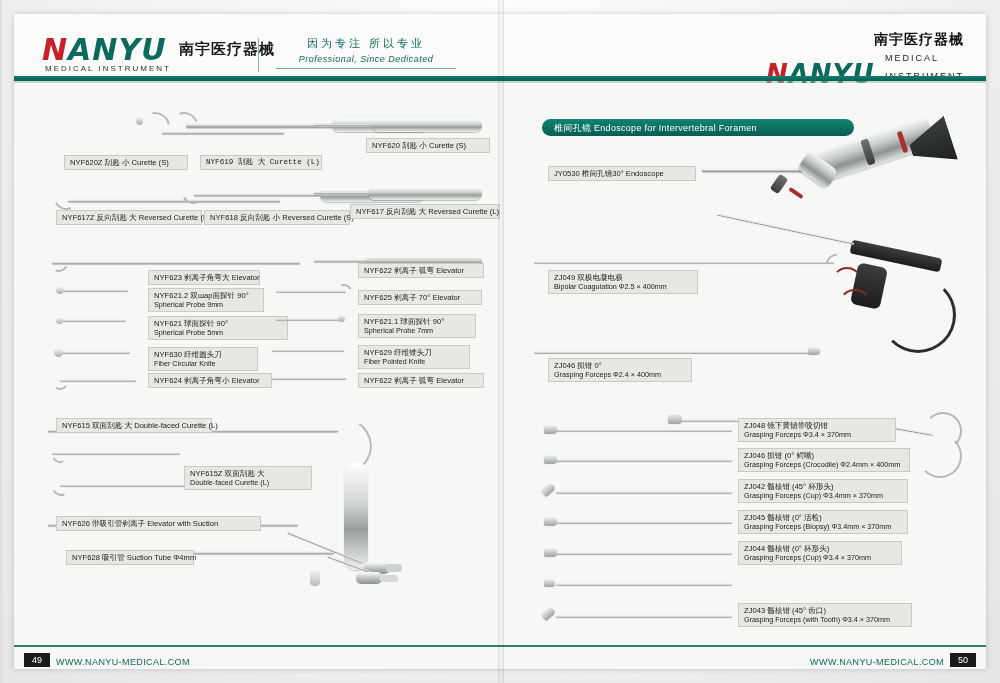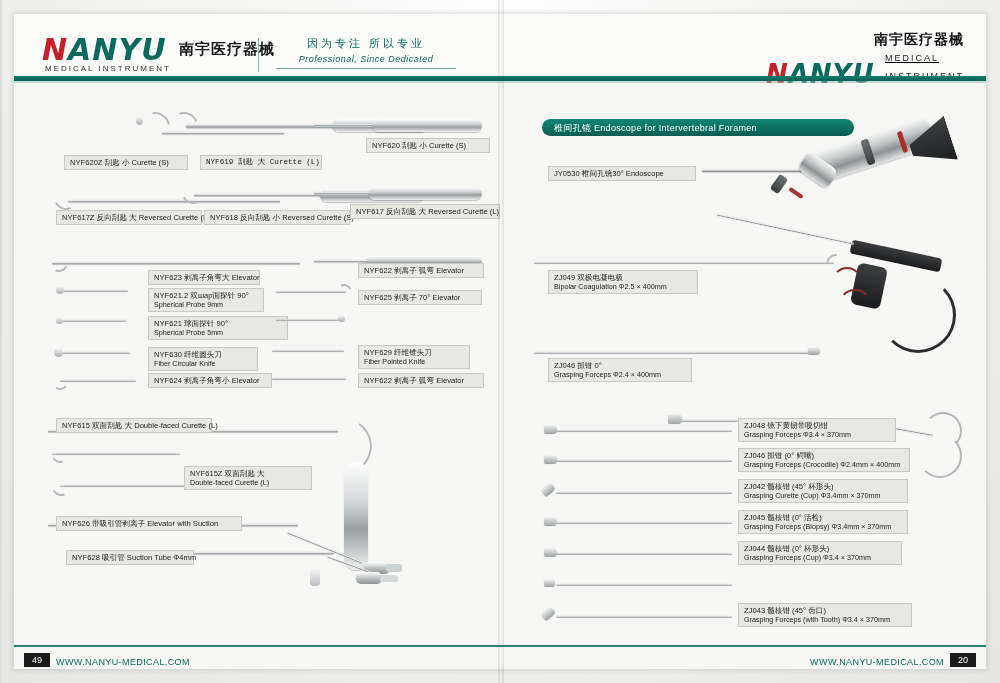--- a/index.html
+++ b/index.html
@@ -182,21 +182,21 @@
       <div class="slogan">
         <div class="cn">因为专注  所以专业</div>
         <div class="en">Professional, Since Dedicated</div>
         <div class="bar"></div>
       </div>
 
       <div class="logo-right">
         <span class="cn2">南宇医疗器械</span>
         <div style="margin-top:-2px;white-space:nowrap;">
           <span class="nanyu-word" style="font-size:26px;"><span class="red">N</span>ANYU</span>
-          <span style="display:inline-block;text-align:left;margin-left:6px;vertical-align:4px;text-decoration:underline;">
+          <span style="display:inline-block;text-align:left;margin-left:6px;vertical-align:4px;">
             <span class="med">MEDICAL</span><br>
             <span class="med">INSTRUMENT</span>
           </span>
         </div>
       </div>
     </div>
     <div class="hdr-rule"></div>
     <div class="hdr-rule2"></div>
 
     <div class="inst" style="left:40px;top:100px;width:230px;height:26px;">
@@ -285,20 +285,24 @@
       <div class="tip" style="left:4px;top:5px;width:7px;height:7px;"></div>
     </div>
     <div class="lbl" style="left:134px;top:302px;width:140px;">
       <span class="cn l2">NYF621 球面探针 90°</span>
       <span class="en l2">Spherical Probe 5mm</span>
     </div>
     <div class="inst" style="left:262px;top:296px;width:74px;height:18px;">
       <div class="shaft thin" style="left:0;top:9px;width:66px;"></div>
       <div class="tip" style="left:62px;top:5px;width:7px;height:7px;"></div>
     </div>
+    <div class="lbl" style="left:344px;top:300px;width:118px;">
+      <span class="cn l2">NYF621.1 球面探针 90°</span>
+      <span class="en l2">Spherical Probe 7mm</span>
+    </div>
 
     <div class="inst" style="left:38px;top:330px;width:86px;height:16px;">
       <div class="shaft thin" style="left:8px;top:8px;width:70px;"></div>
       <div class="tip" style="left:2px;top:4px;width:9px;height:9px;"></div>
     </div>
     <div class="lbl" style="left:134px;top:333px;width:110px;">
       <span class="cn l2">NYF630 纤维圆头刀</span>
       <span class="en l2">Fiber Circular Knife</span>
     </div>
     <div class="inst" style="left:258px;top:328px;width:80px;height:16px;">
@@ -346,21 +350,21 @@
       <span class="cn l2">NYF615Z 双面刮匙 大</span>
       <span class="en l2">Double-faced Curette (L)</span>
     </div>
 
     <div class="inst" style="left:34px;top:492px;width:380px;height:80px;">
       <div class="shaft" style="left:0;top:18px;width:250px;"></div>
       <div class="shaft thin" style="left:240px;top:26px;width:80px;transform:rotate(22deg);transform-origin:0 0;"></div>
       <div style="position:absolute;left:316px;top:56px;width:26px;height:12px;border-radius:5px;background:linear-gradient(180deg,#fff,#bfc3c4 50%,#8e9293);"></div>
       <div style="position:absolute;left:338px;top:58px;width:16px;height:8px;border-radius:3px;background:#cfd2d3;"></div>
     </div>
-    <div class="lbl" style="left:42px;top:502px;width:186px;">
+    <div class="lbl" style="left:42px;top:502px;width:205px;">
       <span class="cn">NYF626 带吸引管剥离子 Elevator with Suction</span>
     </div>
 
     <div class="inst" style="left:70px;top:528px;width:330px;height:60px;">
       <div class="shaft" style="left:0;top:10px;width:250px;"></div>
       <div class="shaft thin" style="left:244px;top:14px;width:60px;transform:rotate(20deg);transform-origin:0 0;"></div>
       <div style="position:absolute;left:272px;top:30px;width:26px;height:12px;border-radius:5px;background:linear-gradient(180deg,#fff,#bfc3c4 50%,#8e9293);"></div>
       <div style="position:absolute;left:296px;top:33px;width:18px;height:7px;border-radius:3px;background:#d6d9da;"></div>
       <div style="position:absolute;left:226px;top:26px;width:10px;height:18px;border-radius:4px;background:linear-gradient(180deg,#fafafa,#b9bcbd);"></div>
     </div>
@@ -438,21 +442,21 @@
       <span class="cn l2">ZJ046 抓钳 (0°  鳄嘴)</span>
       <span class="en l2">Grasping Forceps (Crocodile) Φ2.4mm × 400mm</span>
     </div>
 
     <div class="inst" style="left:522px;top:471px;width:200px;height:16px;">
       <div class="shaft thin" style="left:20px;top:7px;width:176px;"></div>
       <div class="jaw" style="left:6px;top:1px;transform:rotate(-40deg);"></div>
     </div>
     <div class="lbl" style="left:724px;top:465px;width:170px;">
       <span class="cn l2">ZJ042 髓核钳 (45°  杯形头)</span>
-      <span class="en l2">Grasping Curette (Cup)  Φ3.4mm × 370mm</span>
+      <span class="en l2">Grasping Forceps (Cup)  Φ3.4mm × 370mm</span>
     </div>
 
     <div class="inst" style="left:522px;top:502px;width:200px;height:14px;">
       <div class="shaft thin" style="left:20px;top:6px;width:176px;"></div>
       <div class="jaw" style="left:8px;top:2px;"></div>
     </div>
     <div class="lbl" style="left:724px;top:496px;width:170px;">
       <span class="cn l2">ZJ045 髓核钳 (0°  活检)</span>
       <span class="en l2">Grasping Forceps (Biopsy)  Φ3.4mm × 370mm</span>
     </div>
@@ -478,18 +482,18 @@
     <div class="lbl" style="left:724px;top:589px;width:174px;">
       <span class="cn l2">ZJ043 髓核钳 (45°  齿口)</span>
       <span class="en l2">Grasping Forceps (with Tooth) Φ3.4 × 370mm</span>
     </div>
 
     <div class="footer">
       <div class="foot-line"></div>
       <div class="pagebox l">49</div>
       <div class="foot-url l">WWW.NANYU-MEDICAL.COM</div>
       <div class="foot-url r">WWW.NANYU-MEDICAL.COM</div>
-      <div class="pagebox r">20</div>
+      <div class="pagebox r">50</div>
     </div>
 
   </div>
   <div class="spine"></div>
 </div>
 
 </body></html>

